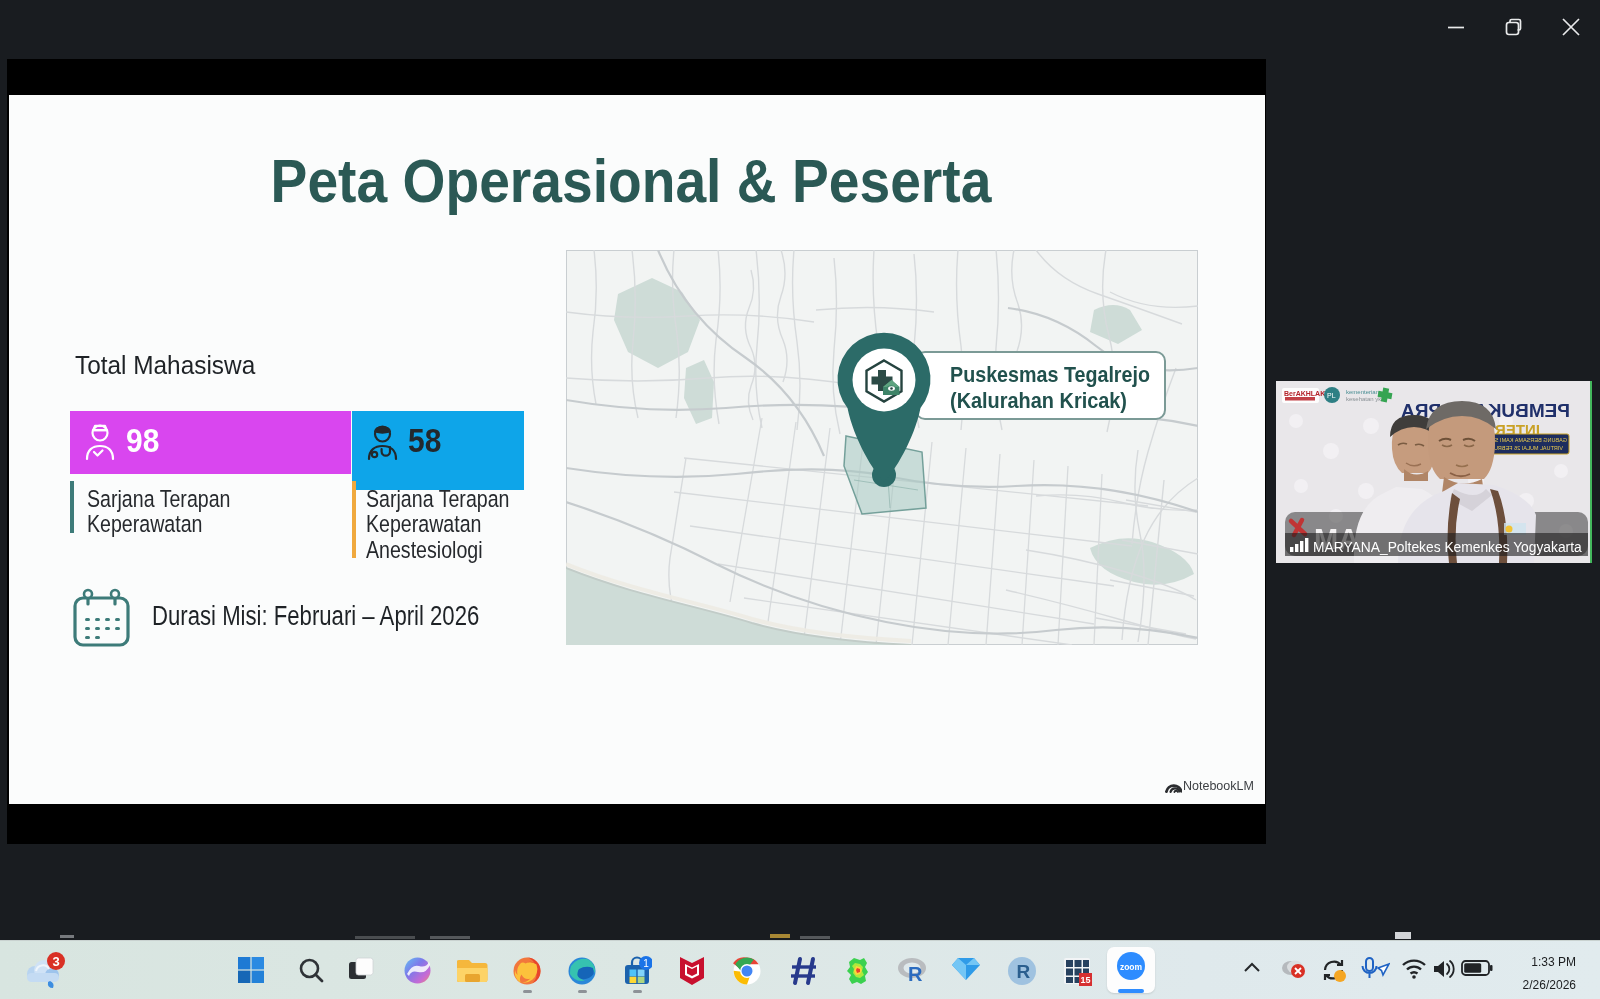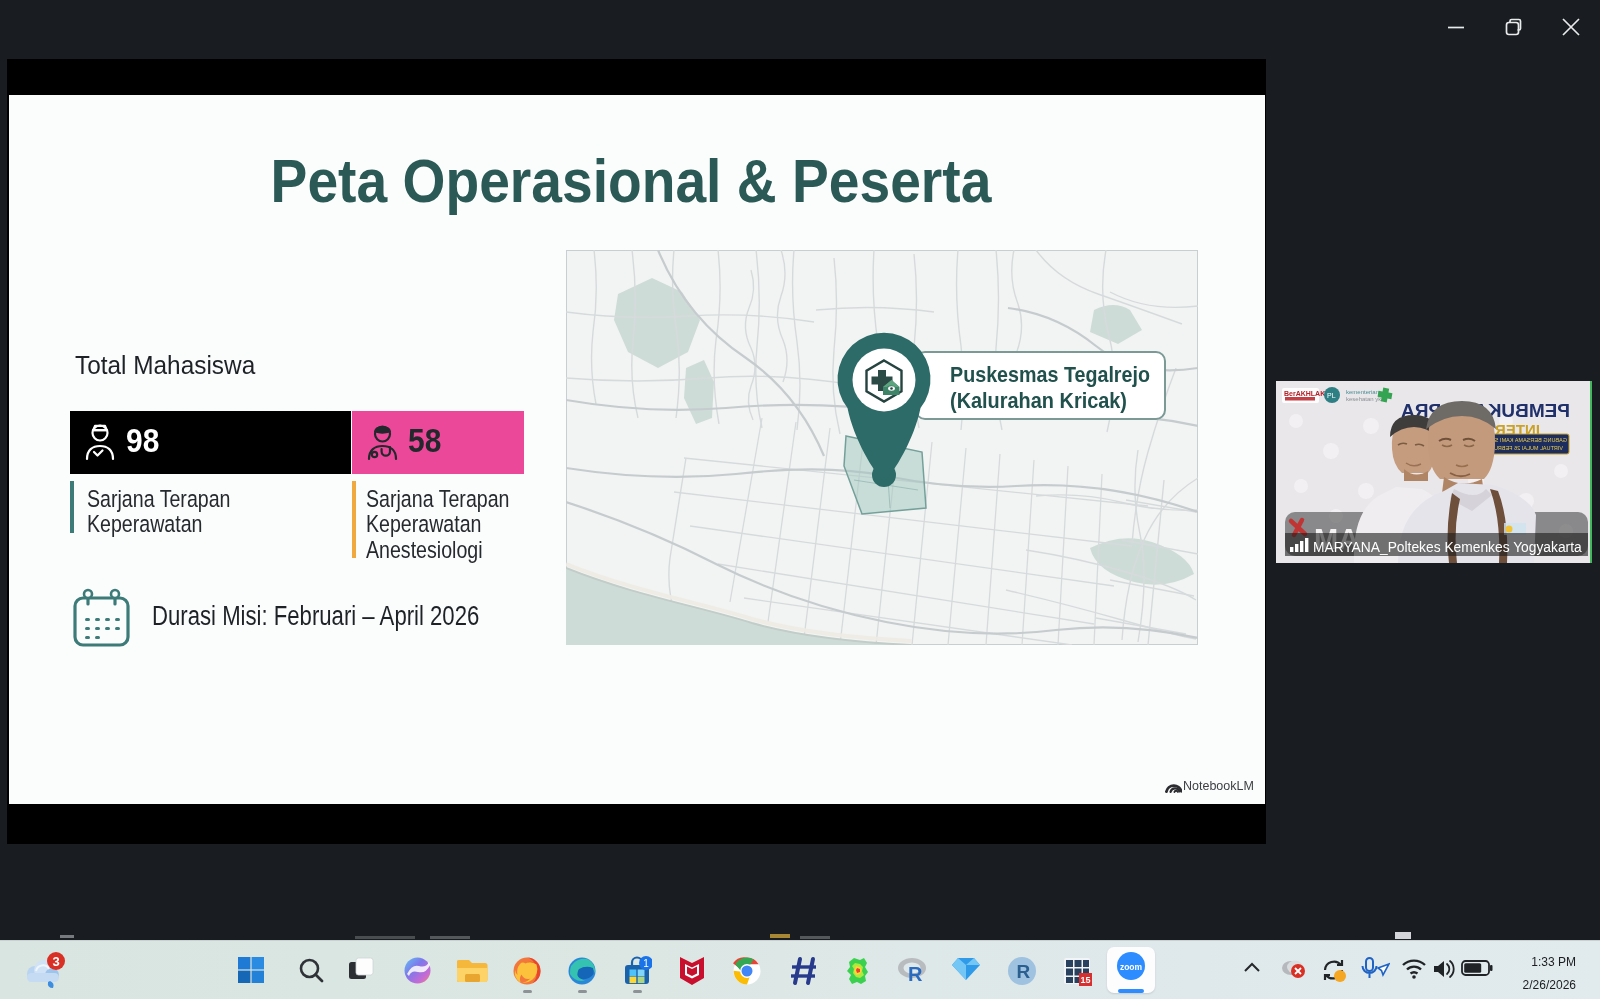--- a/index.html
+++ b/index.html
@@ -8,22 +8,22 @@
   .abs { position:absolute; }
 
   
   #share { position:absolute; left:7px; top:59px; width:1259px; height:785px; background:#000; }
   #slide { position:absolute; left:2px; top:36px; width:1256px; height:709px; background:#fbfcfc; }
 
   .title { position:absolute; left:0; top:50px; width:1256px; text-align:center; font-weight:bold; font-size:62px; color:#2b5955; transform:translateX(-6px) scaleX(0.89); }
   .big156 { position:absolute; left:61px; top:161px; font-weight:bold; font-size:92px; line-height:92px; color:#2b5955; }
   .totalm { position:absolute; left:66px; top:255px; font-size:26px; color:#1e2226; transform:scaleX(0.9375); transform-origin:left top; }
 
-  .boxteal { position:absolute; left:61px; top:316px; width:281px; height:63px; background:#000000; color:#fff; }
-  .boxorange { position:absolute; left:343px; top:316px; width:172px; height:63px; background:#ec4899; color:#23282c;padding-left:32px; }
+  .boxteal { position:absolute; left:61px; top:316px; width:281px; height:63px; background:#d946ef; color:#fff; }
+  .boxorange { position:absolute; left:343px; top:316px; width:172px; height:79px; background:#0ea5e9; color:#23282c;padding-left:32px; }
   .boxnum { position:absolute; top:10px; font-weight:bold; font-size:34px; transform:scaleX(0.88); transform-origin:left top; }
   .lineteal { position:absolute; left:61px; top:386px; width:4px; height:52px; background:#3d7b79; }
   .lineorange { position:absolute; left:343px; top:386px; width:4px; height:77px; background:#f0a93e; }
   .sublabel { position:absolute; font-size:24.5px; line-height:25.3px; color:#26292d; transform:scaleX(0.8); transform-origin:left top; }
 
   .durasi { position:absolute; left:143px; top:506px; font-size:27px; color:#1e2226; transform:scaleX(0.82); transform-origin:left top; white-space:nowrap; }
 
   .quotebox { position:absolute; left:64px; top:590px; width:1122px; height:75px; background:#eef1f5; border-radius:10px; }
   .quotetext { position:absolute; left:22px; top:23px; white-space:nowrap; font-style:italic; font-weight:500; font-size:24px; color:#3f4752; }
   .nlm { position:absolute; left:1174px; top:684px; font-size:12.5px; font-weight:normal; color:#3c3f43; white-space:nowrap; }

